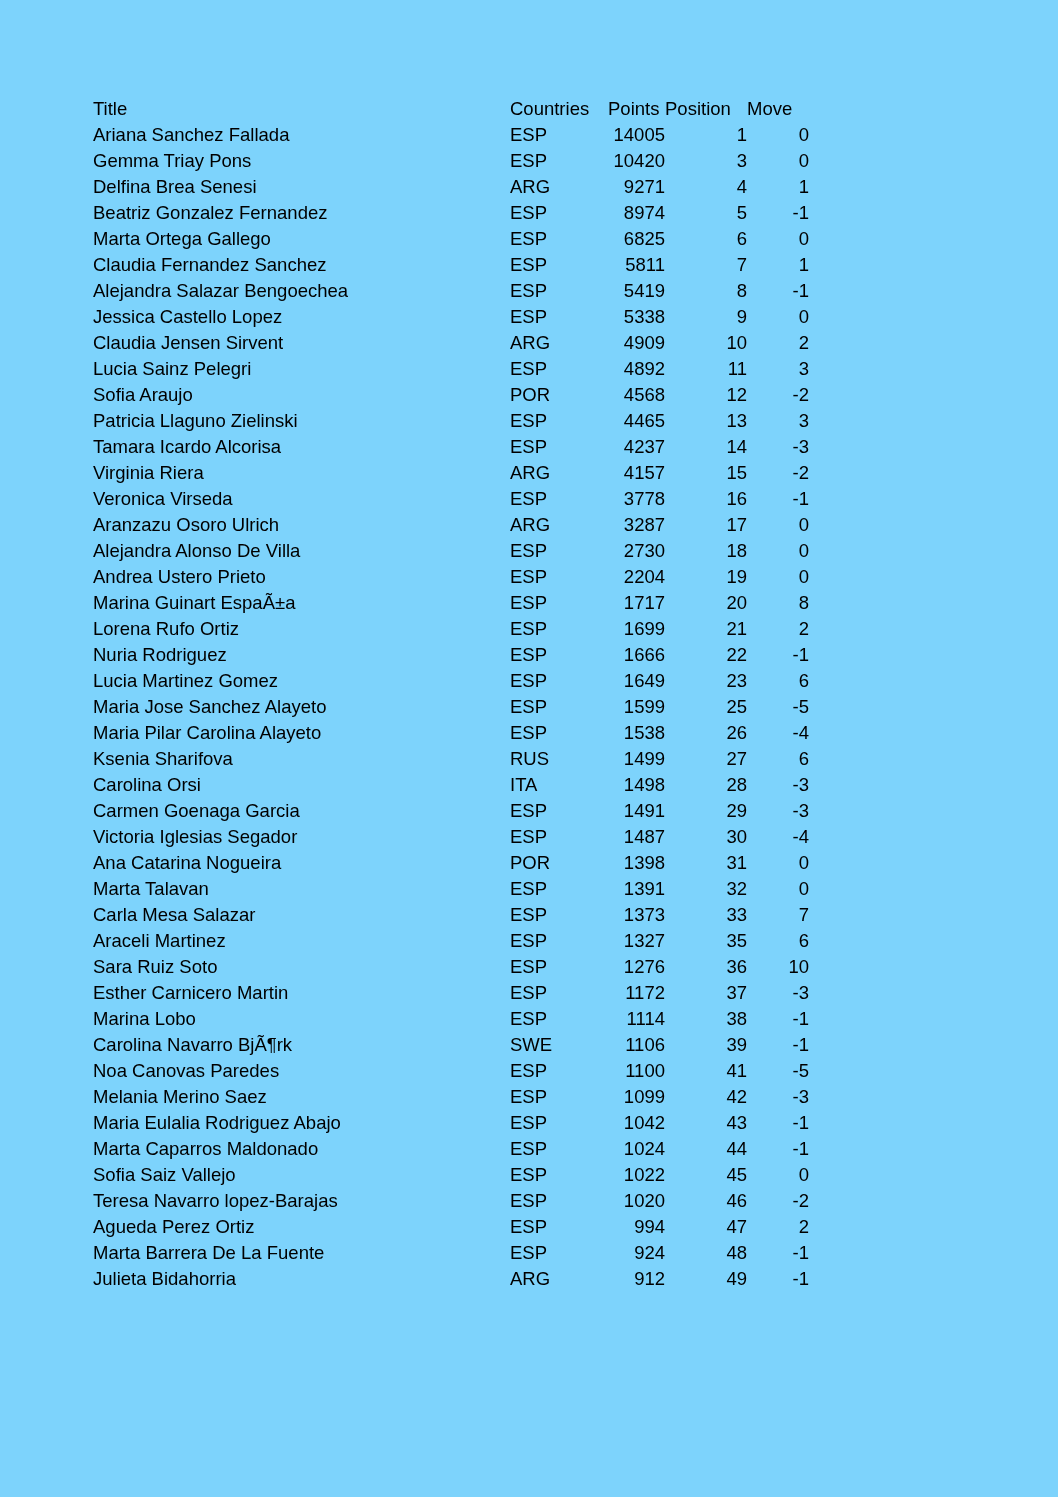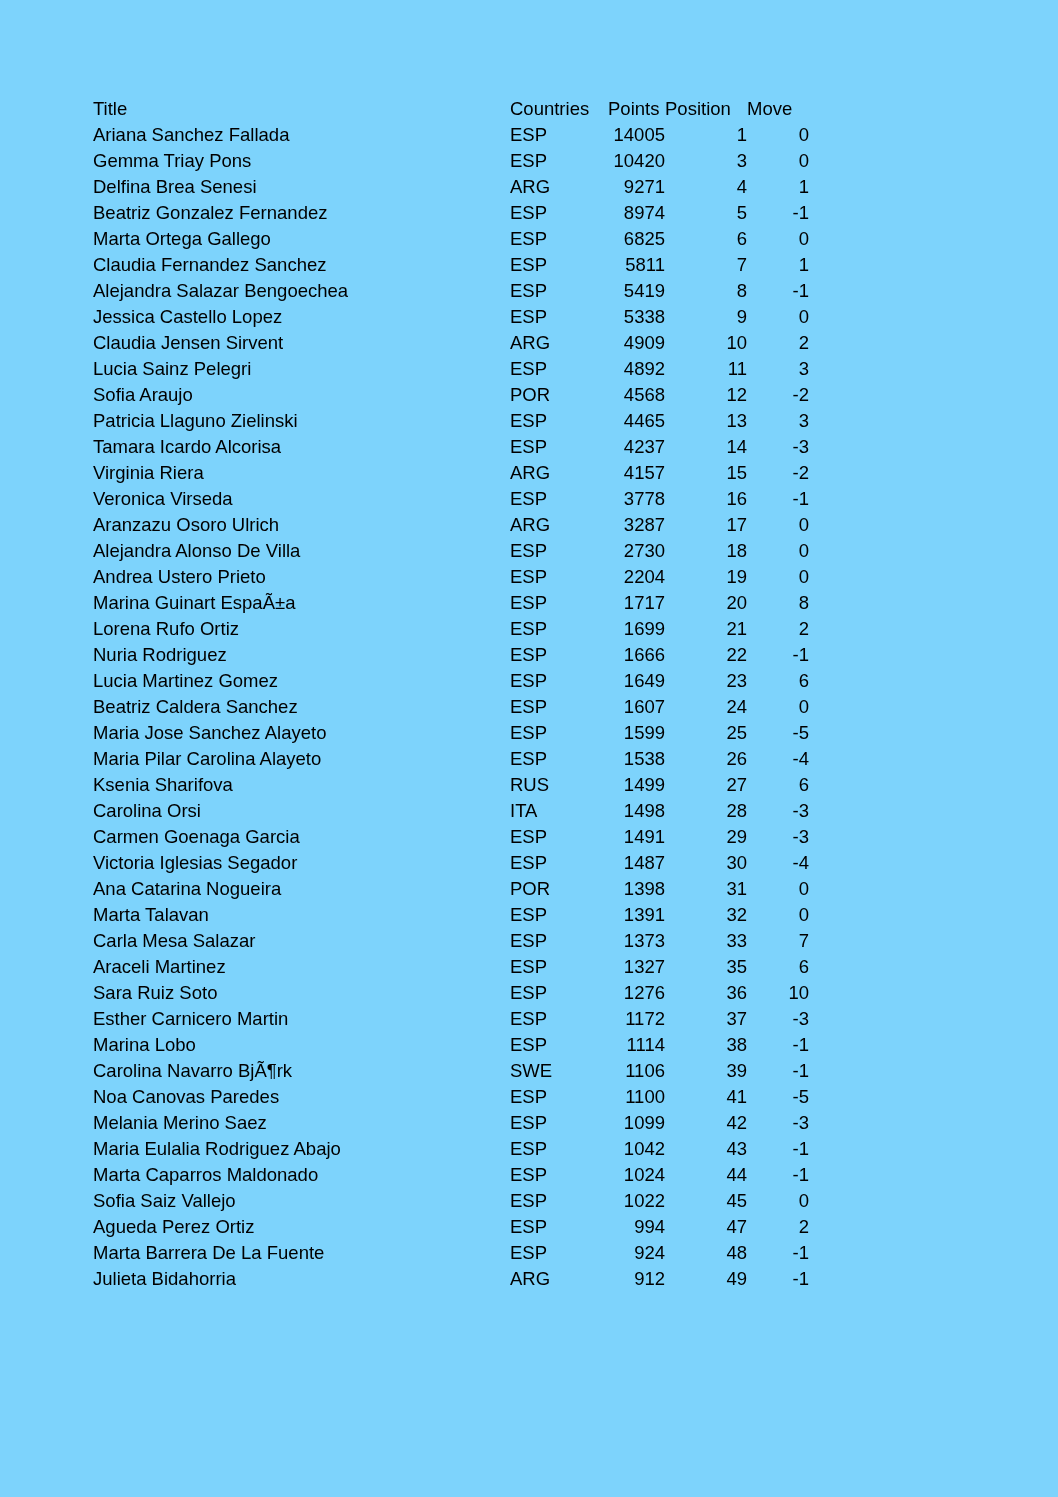--- a/index.html
+++ b/index.html
@@ -233,27 +233,20 @@
         </tr>
 
         <tr>
           <td class="al">Lucia Martinez Gomez</td>
           <td class="al">ESP</td>
           <td class="ar">1649</td>
           <td class="ar">23</td>
           <td class="ar">6</td>
         </tr>
 
-        <tr>
-          <td class="al">Beatriz Caldera Sanchez</td>
-          <td class="al">ESP</td>
-          <td class="ar">1607</td>
-          <td class="ar">24</td>
-          <td class="ar">0</td>
-        </tr>
 
         <tr>
           <td class="al">Maria Jose Sanchez Alayeto</td>
           <td class="al">ESP</td>
           <td class="ar">1599</td>
           <td class="ar">25</td>
           <td class="ar">-5</td>
         </tr>
 
         <tr>
@@ -395,20 +388,27 @@
         </tr>
 
         <tr>
           <td class="al">Sofia Saiz Vallejo</td>
           <td class="al">ESP</td>
           <td class="ar">1022</td>
           <td class="ar">45</td>
           <td class="ar">0</td>
         </tr>
 
+        <tr>
+          <td class="al">Teresa Navarro lopez-Barajas</td>
+          <td class="al">ESP</td>
+          <td class="ar">1020</td>
+          <td class="ar">46</td>
+          <td class="ar">-2</td>
+        </tr>
 
         <tr>
           <td class="al">Agueda Perez Ortiz</td>
           <td class="al">ESP</td>
           <td class="ar">994</td>
           <td class="ar">47</td>
           <td class="ar">2</td>
         </tr>
 
         <tr>

